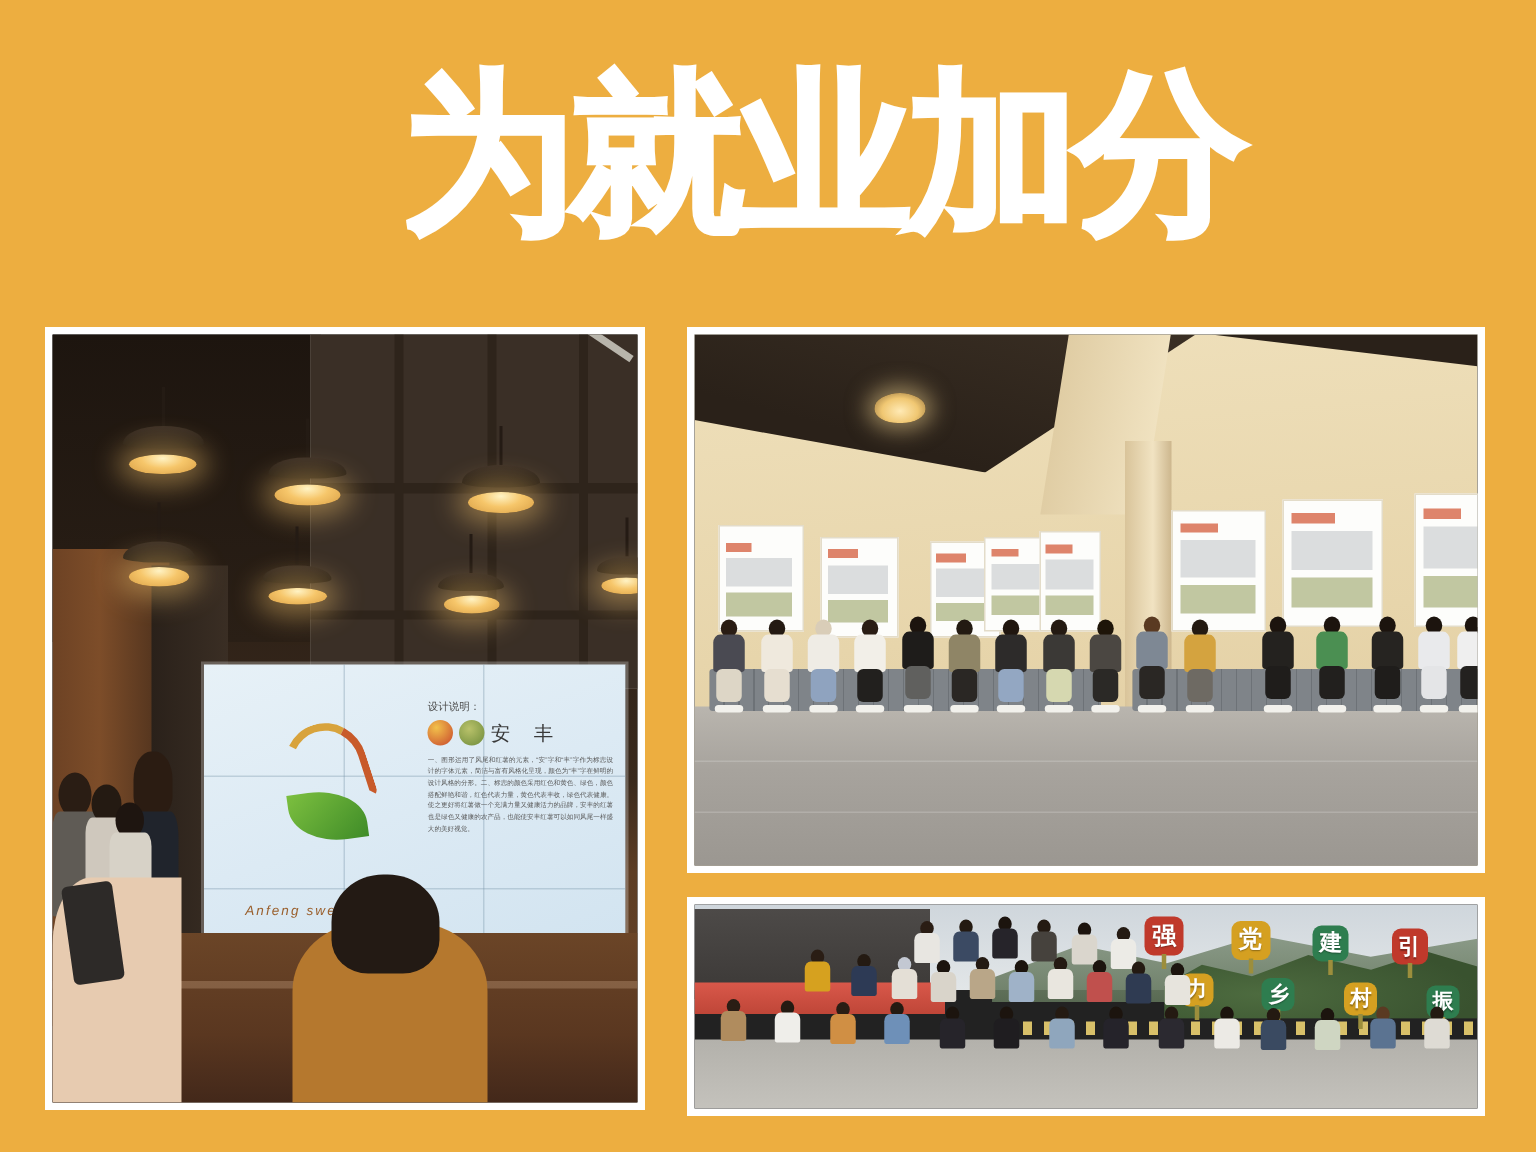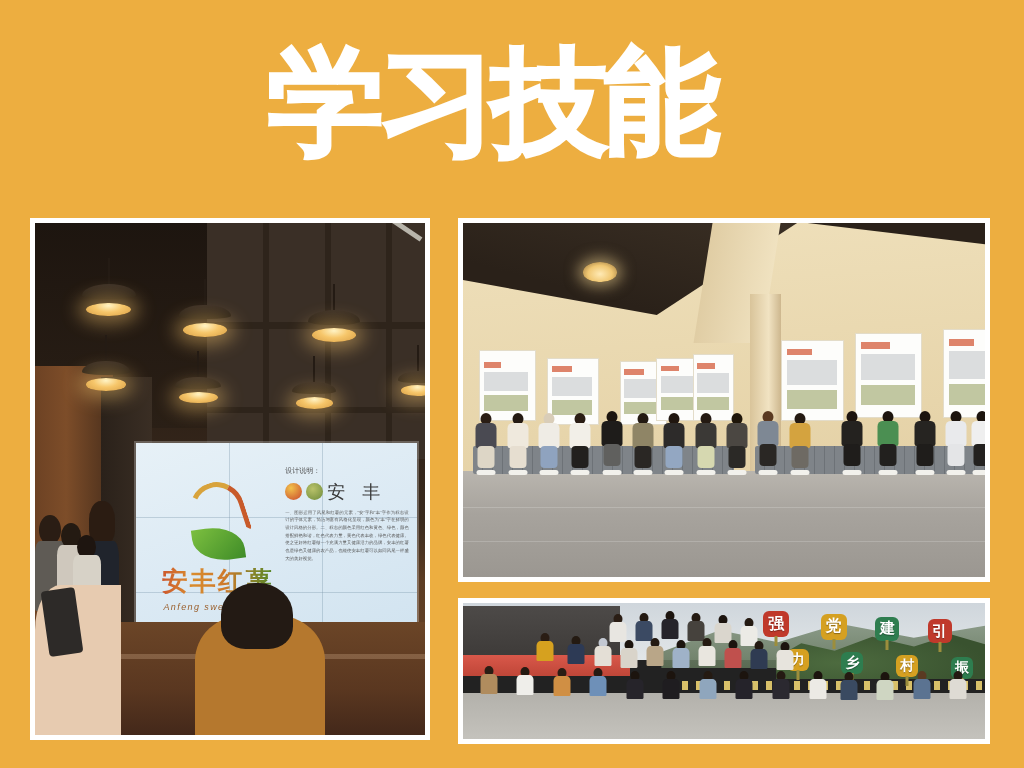--- a/index.html
+++ b/index.html
@@ -171,21 +171,21 @@
   .spec {
     position: absolute; right: 3%; top: 10%; width: 44%; height: 82%;
   }
   .spec-title { font-size: 7px; color: #4c4c4c; margin-bottom: 4px; }
   .spec-row { display: flex; align-items: center; gap: 4px; margin: 3px 0 5px; }
   .spec-dot1, .spec-dot2 {
     width: 17px; height: 17px; border-radius: 50%; flex: none;
   }
   .spec-dot1 { background: radial-gradient(circle at 35% 30%, #f2c14b, #c8472c); }
   .spec-dot2 { background: radial-gradient(circle at 40% 35%, #b9c26a, #6d8a3a); }
-  .spec-cn { font-size: 18px; color: #3a3a3a; letter-spacing: 6px; font-weight: 500; text-align: center; }
+  .spec-cn { font-size: 13px; color: #3a3a3a; letter-spacing: 6px; font-weight: 500; text-align: center; }
   .spec-body { font-size: 4.4px; line-height: 1.75; color: #5a5a5a; text-align: justify; }
   .stage {
     position: absolute; left: 0; bottom: 0; width: 100%; height: 22%;
     background: linear-gradient(#6b4527 0%, #5a3720 60%, #43281a 100%);
   }
   .stage-edge {
     position: absolute; left: 0; top: 28%; width: 100%; height: 5px;
     background: rgba(255,220,180,.22);
   }
   .person { position: absolute; }
@@ -323,21 +323,21 @@
   }
   .gp .t {
     position: absolute; left: 50%; top: 8px; width: 17px; height: 20px;
     transform: translateX(-50%); border-radius: 24% 24% 8% 8%;
   }
 </style>
 </head>
 <body>
 
 <div class="header">
-  <div class="hdr-main">学习技能</div>
+  <div class="hdr-main">为就业加分</div>
 </div>
 
 <div class="photo" id="photo-left">
   <div class="inner">
     <div class="hall-bg"></div>
     <div class="hall-ceil"></div>
 
     <div class="hall-window">
       <div class="win-v" style="left:26%"></div>
       <div class="win-v" style="left:54%"></div>
@@ -388,21 +388,20 @@
       <div class="mull" style="left:0; top:33%; width:100%; height:1px;"></div>
       <div class="mull" style="left:0; top:66%; width:100%; height:1px;"></div>
       <div class="mull" style="left:33%; top:0; width:1px; height:100%;"></div>
       <div class="mull" style="left:66%; top:0; width:1px; height:100%;"></div>
 
       <div class="logo-wrap">
         <div class="logo-mark">
           <div class="logo-swirl"></div>
           <div class="logo-leaf"></div>
         </div>
-        <div class="logo-cn">安丰红薯</div>
         <div class="logo-en">Anfeng sweet potato</div>
       </div>
 
       <div class="spec">
         <div class="spec-title">设计说明：</div>
         <div class="spec-row">
           <span class="spec-dot1"></span>
           <span class="spec-dot2"></span>
           <span class="spec-cn">安 丰</span>
         </div>

